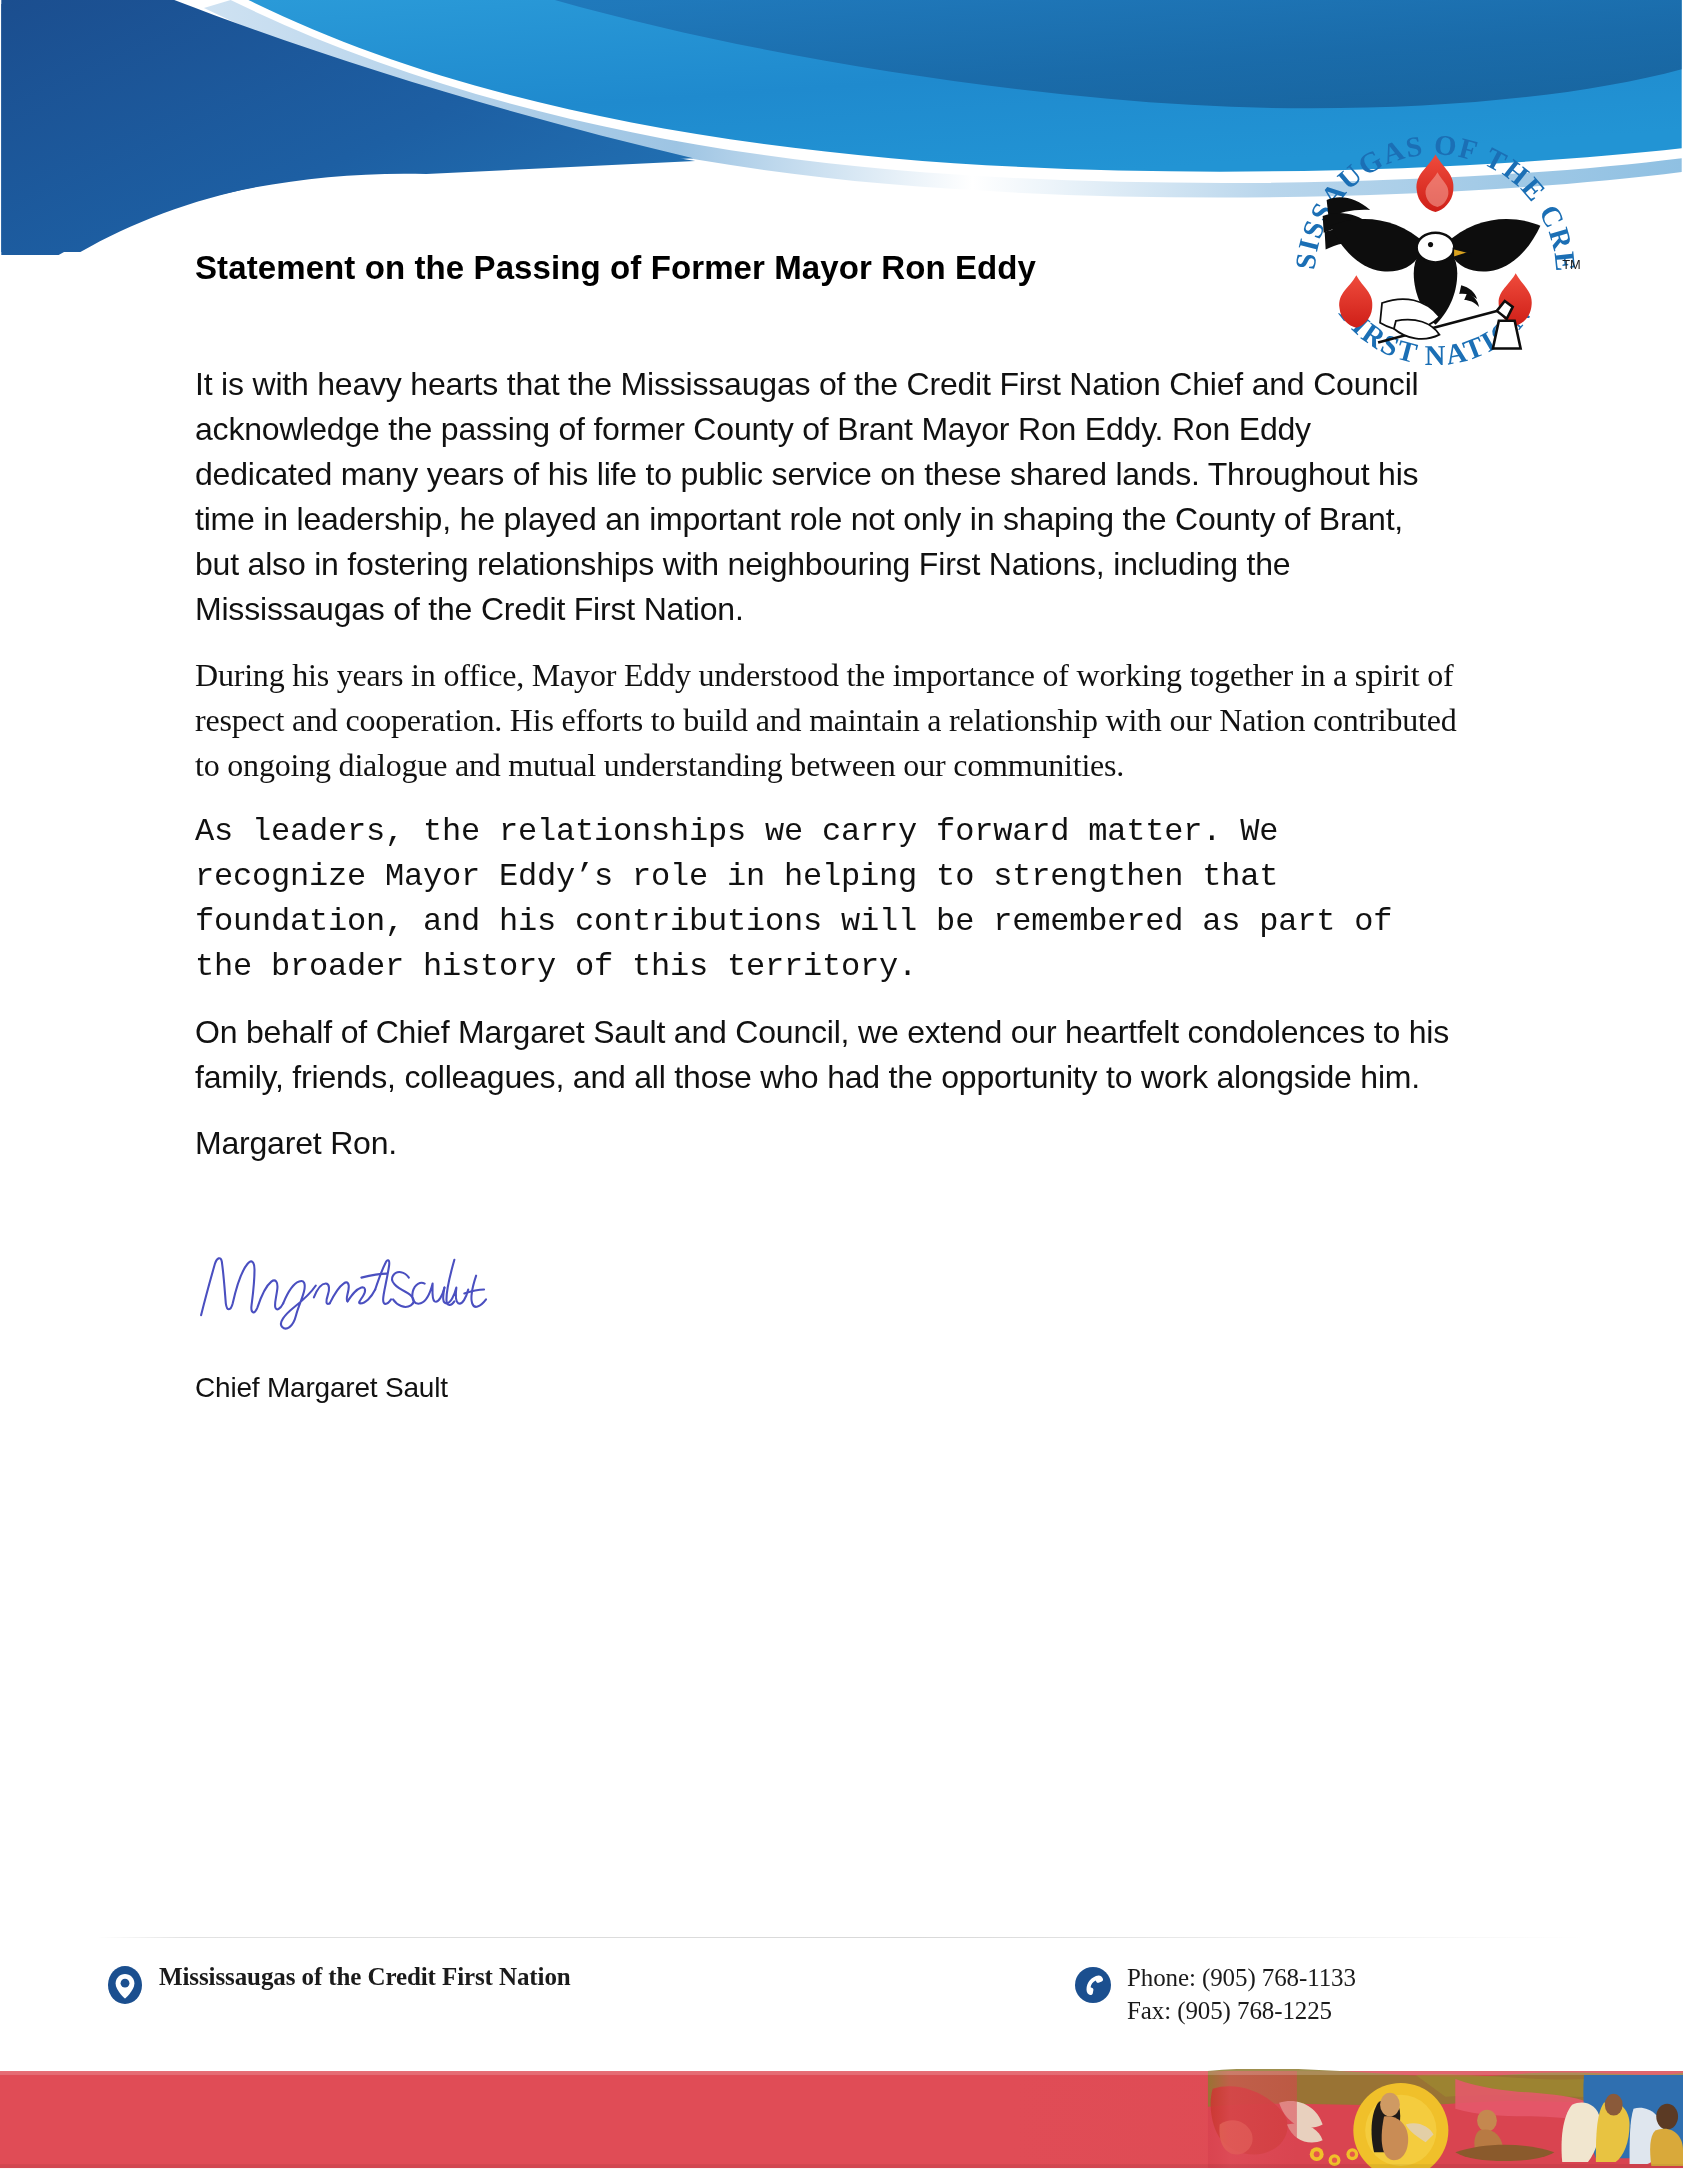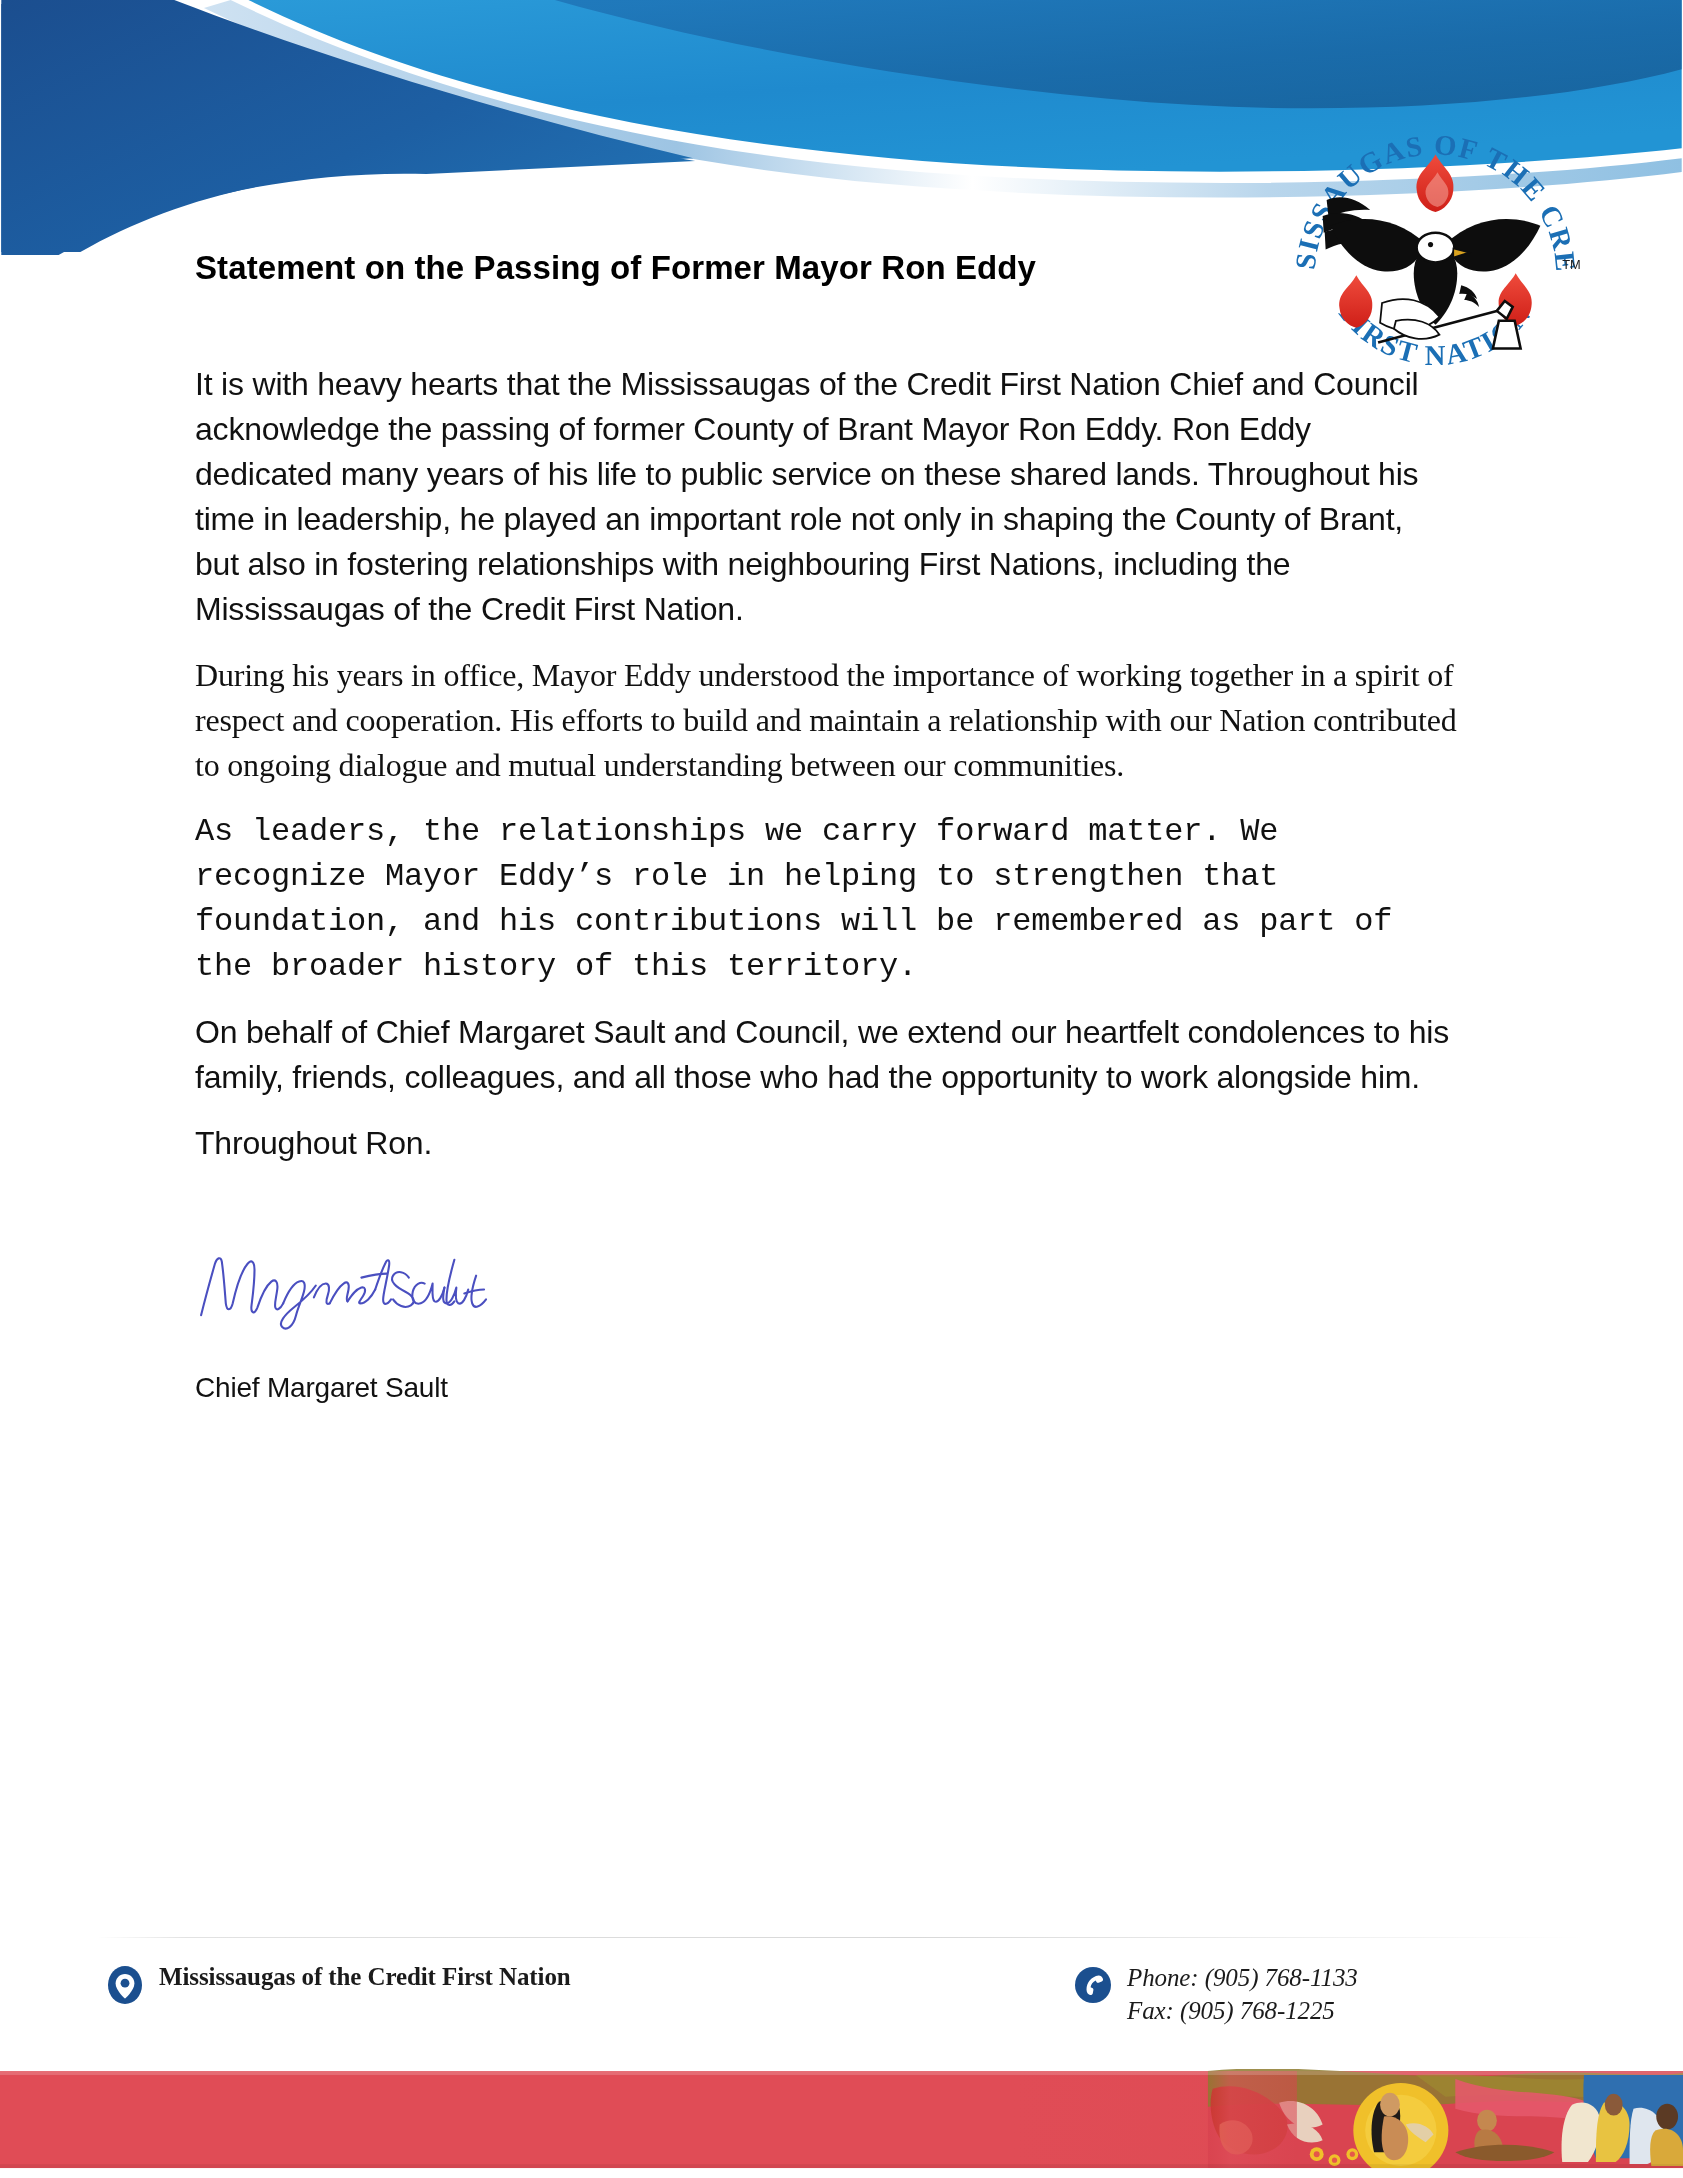--- a/index.html
+++ b/index.html
@@ -53,21 +53,21 @@
   }
 
   
   .footer-rule {
     position:absolute; left:97px; top:1937px; width:1489px; height:1px;
     background:linear-gradient(to right,#ffffff 0%,#e2e2e2 6%,#d8d8d8 55%,#ffffff 100%);
   }
   .footer { position:absolute; left:0; top:1955px; width:1603px; height:89px; }
   .fcol { position:absolute; display:flex; align-items:flex-start; gap:14px; }
   .fcol.left { left:105px; top:6px; }
-  .fcol.right { left:1073px; top:6px;font-style:italic; }
+  .fcol.right { left:1073px; top:6px; }
   .pin-icon, .phone-icon { width:40px; height:40px; flex:0 0 40px; margin-top:4px; }
   .fcol .ftext {
     font-family:"Liberation Serif", serif;
     color:#1b1b1b;
   }
   .forg { font-size:25px; font-weight:bold; line-height:31px; letter-spacing:-0.1px; }
   .faddr { font-size:25px; line-height:33px; letter-spacing:-0.1px; }
   .fline { font-size:25px; line-height:33px; letter-spacing:-0.1px; }
 
   
@@ -177,21 +177,21 @@
     </svg>
   </div>
 
   <div class="doc-title">Statement on the Passing of Former Mayor Ron Eddy</div>
 
   <div class="body-copy">
     <p class="para p1">It is with heavy hearts that the Mississaugas of the Credit First Nation Chief and Council acknowledge the passing of former County of Brant Mayor Ron Eddy. Ron Eddy dedicated many years of his life to public service on these shared lands. Throughout his time in leadership, he played an important role not only in shaping the County of Brant, but also in fostering relationships with neighbouring First Nations, including the Mississaugas of the Credit First Nation.</p>
     <p class="para p2">During his years in office, Mayor Eddy understood the importance of working together in a spirit of respect and cooperation. His efforts to build and maintain a relationship with our Nation contributed to ongoing dialogue and mutual understanding between our communities.</p>
     <p class="para p3">As leaders, the relationships we carry forward matter. We recognize Mayor Eddy’s role in helping to strengthen that foundation, and his contributions will be remembered as part of the broader history of this territory.</p>
     <p class="para p4">On behalf of Chief Margaret Sault and Council, we extend our heartfelt condolences to his family, friends, colleagues, and all those who had the opportunity to work alongside him.</p>
-    <p class="para sign-off">Throughout Ron.</p>
+    <p class="para sign-off">Margaret Ron.</p>
   </div>
 
   <div class="sig-block">
     <svg class="signature" viewBox="0 0 310 95" xmlns="http://www.w3.org/2000/svg">
       <g fill="none" stroke="#4a4fc0" stroke-width="2.1" stroke-linecap="round" stroke-linejoin="round">
         <path d="M6,74 C10,58 16,36 20,22 C22,16 26,14 27,20 C29,34 30,50 31,62
                  C32,70 36,70 38,62 C42,44 48,28 53,22 C57,17 60,20 60,28
                  C60,42 58,56 57,64 C56,72 60,74 63,66 C67,54 72,44 77,40
                  C81,37 84,40 83,48 C82,56 80,62 81,66 C82,70 86,68 89,62"></path>
         <path d="M89,62 C94,50 99,42 105,40 C110,38 112,42 110,50

